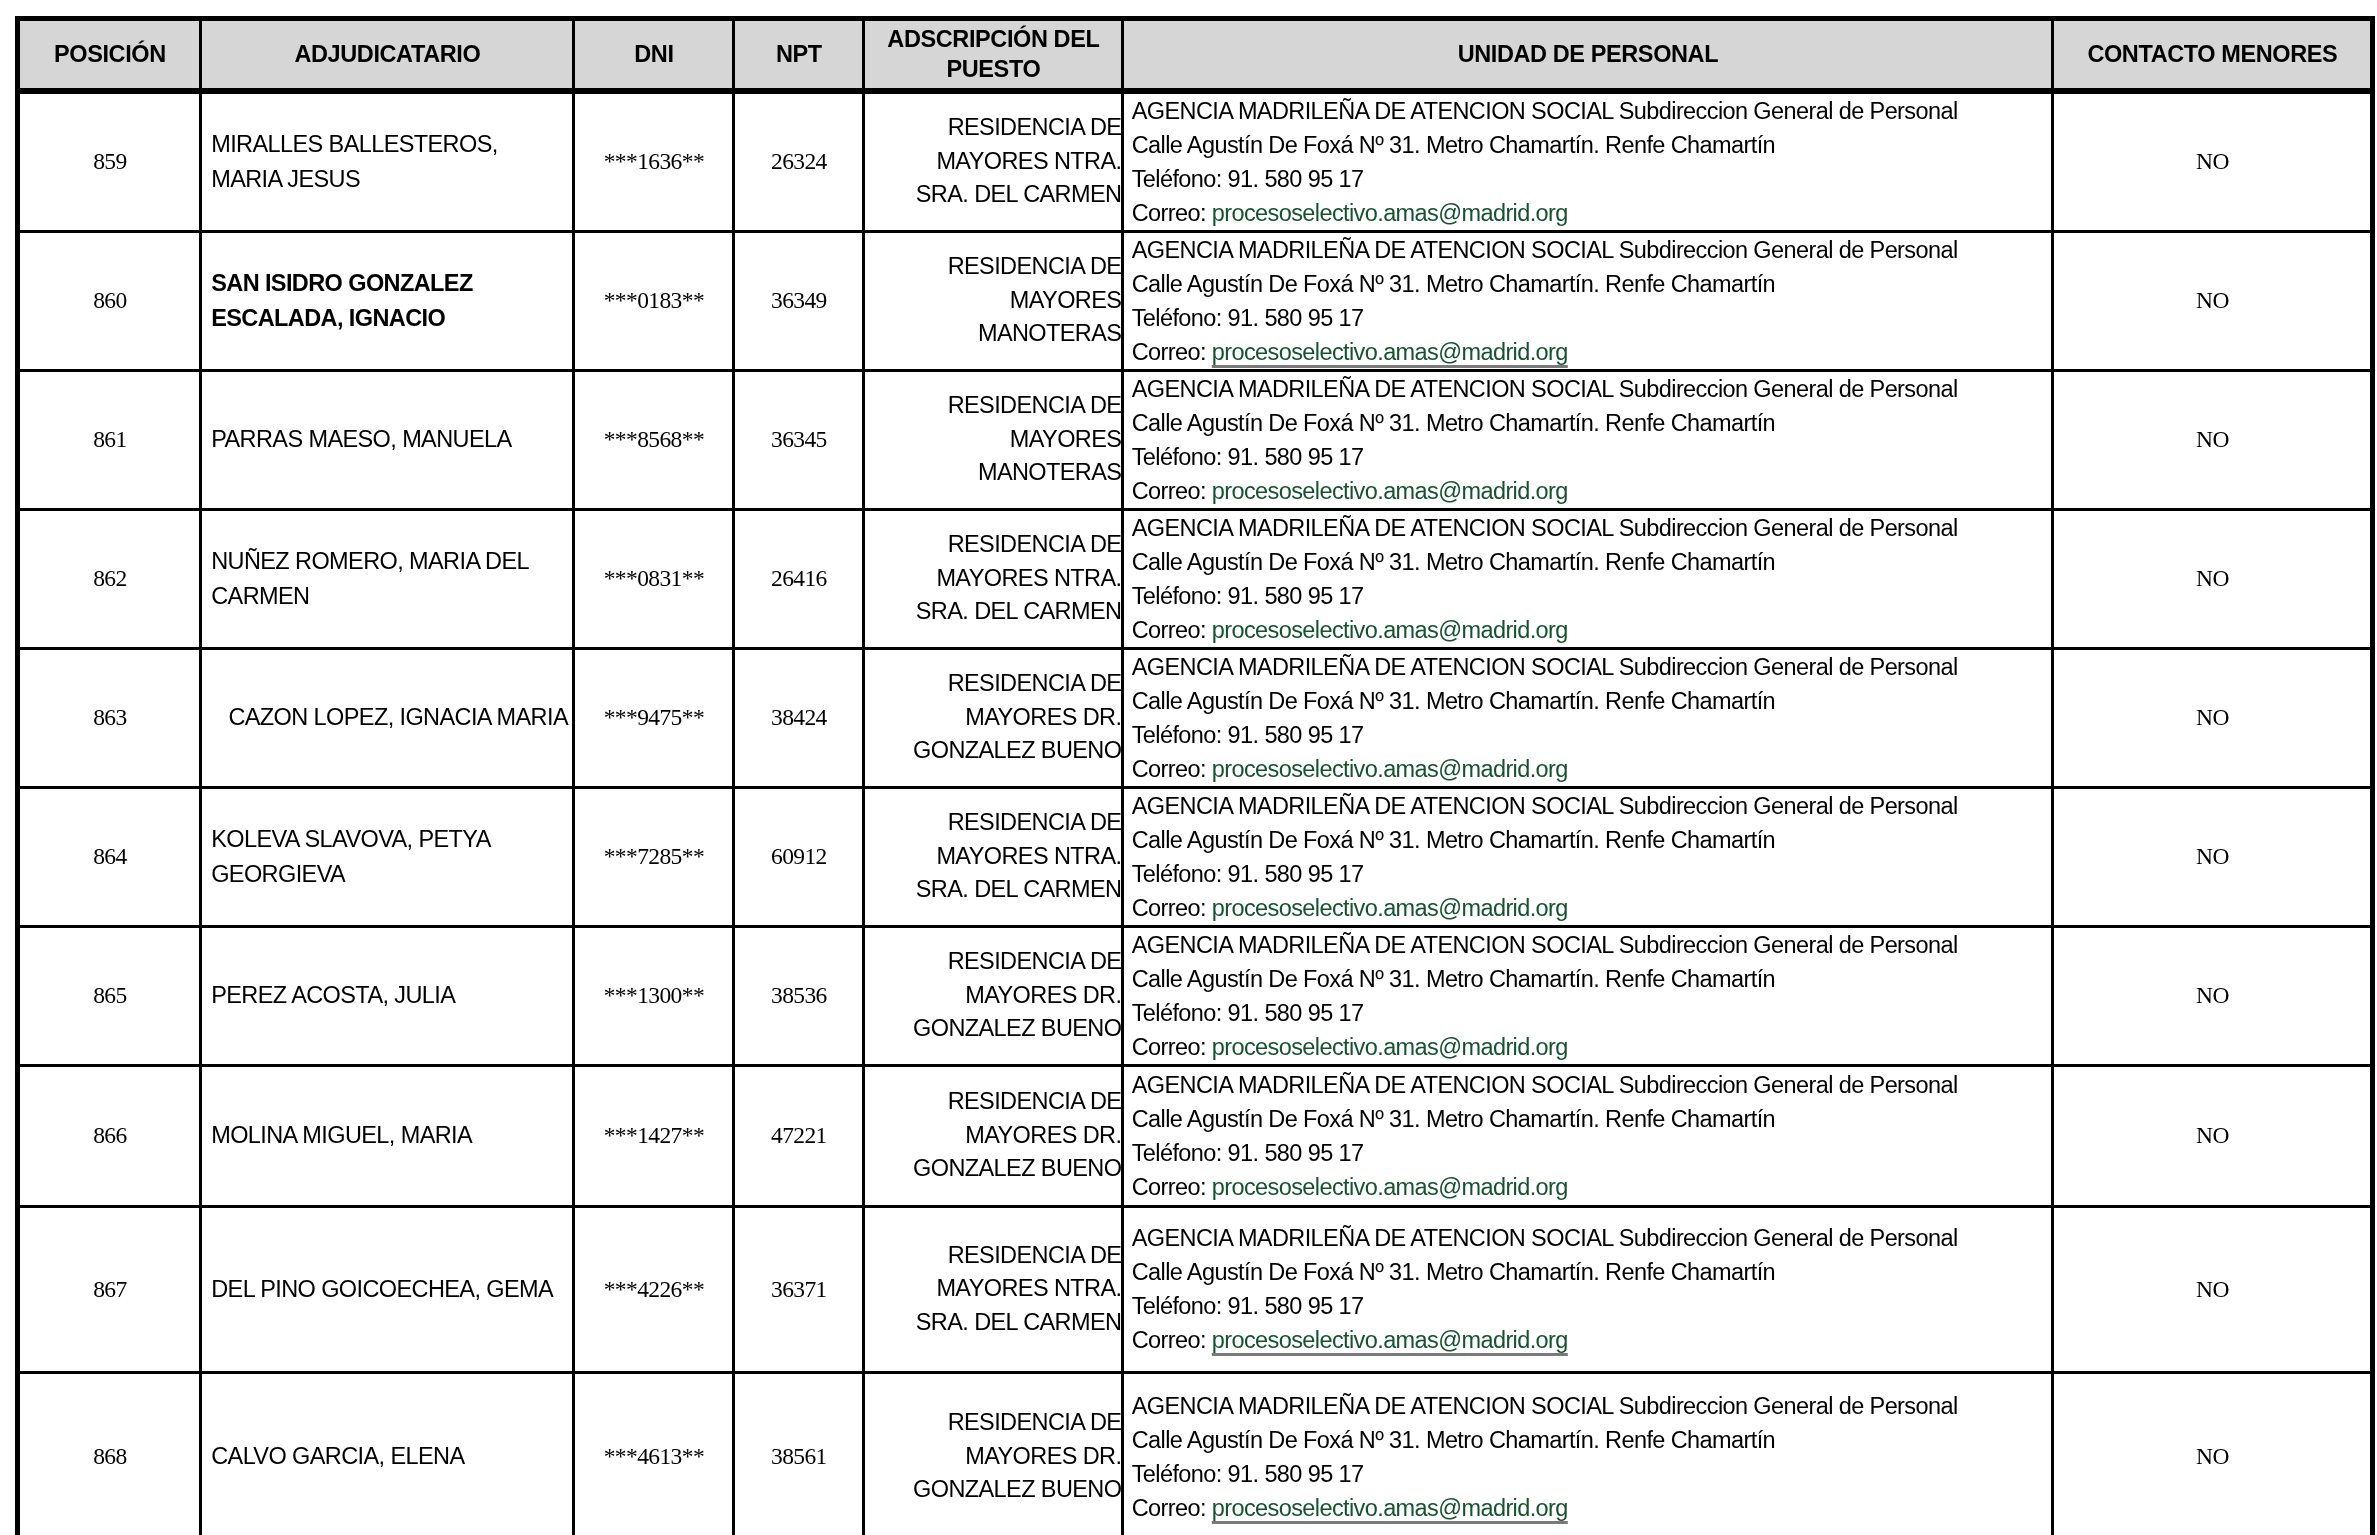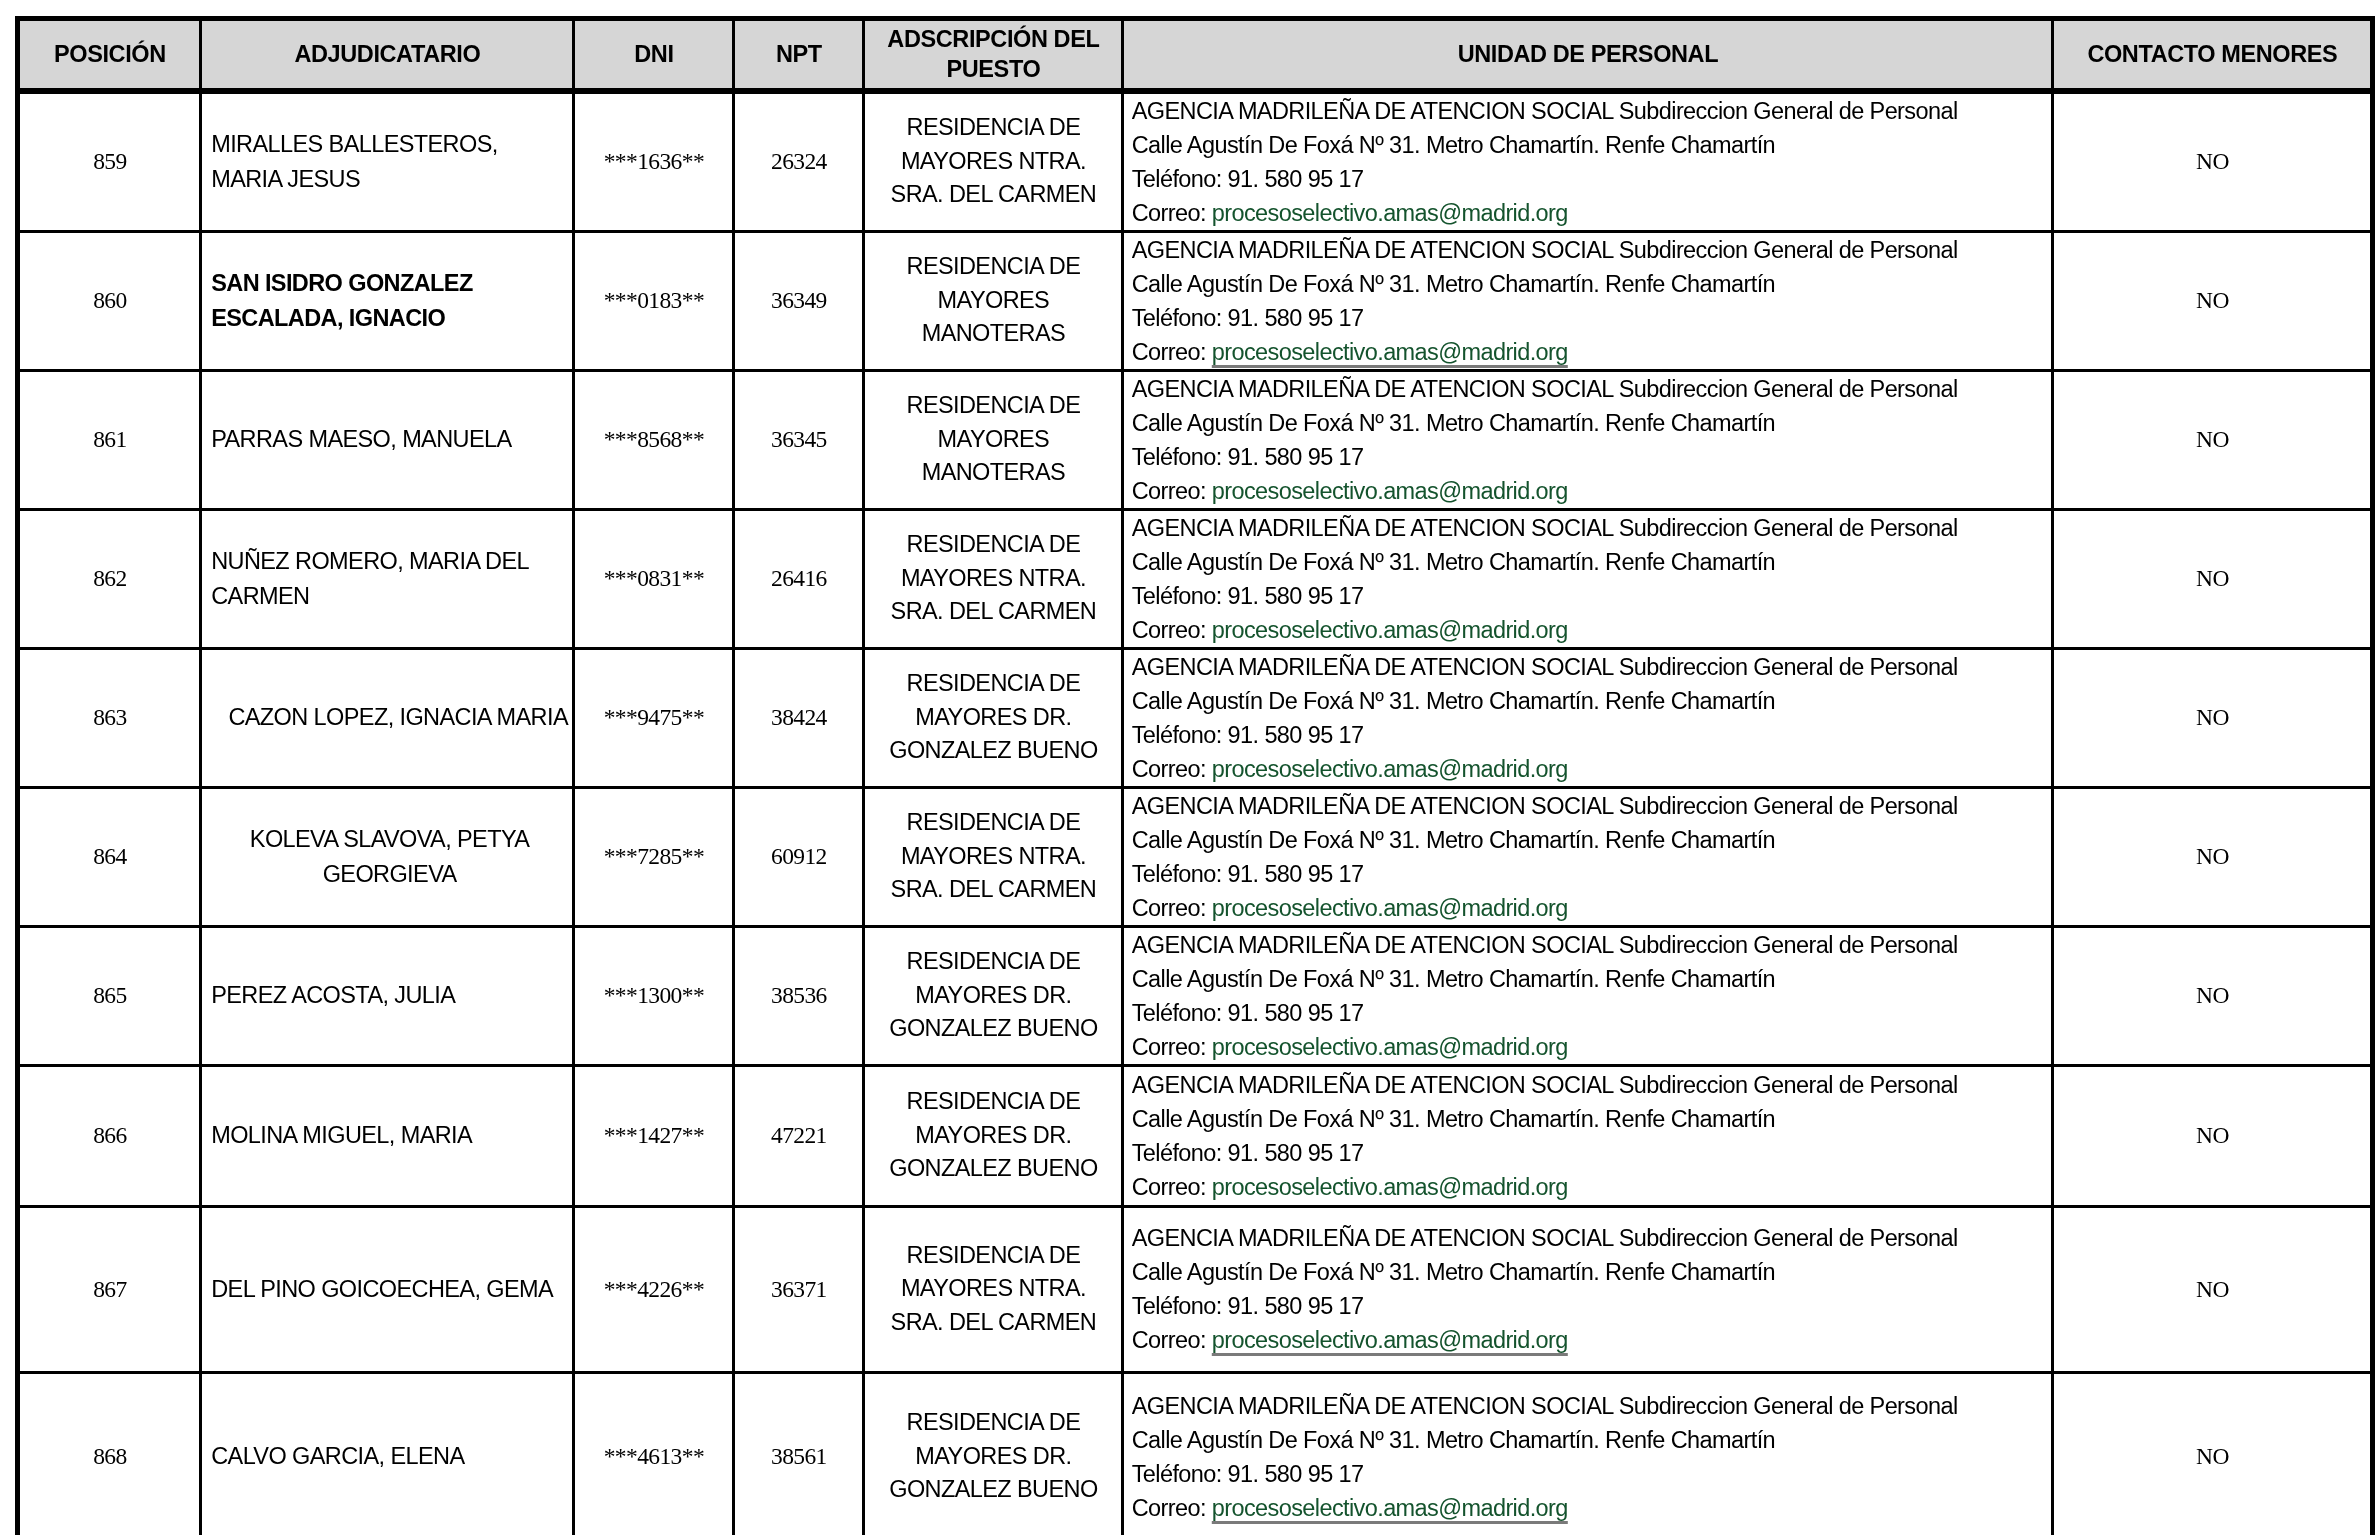--- a/index.html
+++ b/index.html
@@ -38,21 +38,21 @@
   td { font-size: 23.5px; letter-spacing: -0.6px; }
   td.c-pos, td.c-dni, td.c-npt, td.c-con { text-align: center; font-family: Liberation Serif, serif; }
   td.c-adj {
     text-align: left;
     padding-left: 8.8px;
     padding-right: 4.4px;
     white-space: pre-line;
     line-height: 1.45;
   }
   td.c-ads {
-    text-align: center;
+    text-align: right;
     white-space: pre-line;
     line-height: 1.42;
   }
   td.c-uni { padding-left: 7.3px; padding-right: 8px; }
   td.c-uni .line {
     white-space: nowrap;
     overflow: hidden;
     line-height: 34px;
   }
   .email { color: #14532d; }
@@ -167,21 +167,21 @@
     <td class="c-uni">
       <div class="line">AGENCIA MADRILEÑA DE ATENCION SOCIAL Subdireccion General de Personal</div>
       <div class="line">Calle Agustín De Foxá Nº 31. Metro Chamartín. Renfe Chamartín</div>
       <div class="line">Teléfono: 91. 580 95 17</div>
       <div class="line"><span>Correo: </span><span class="email">procesoselectivo.amas@madrid.org</span></div>
     </td>
     <td class="c-con">NO</td>
   </tr>
       <tr style="height: 139px;">
     <td class="c-pos">864</td>
-    <td class="c-adj" style="text-align: center;">KOLEVA SLAVOVA, PETYA
+    <td class="c-adj" style="text-align: left;">KOLEVA SLAVOVA, PETYA
 GEORGIEVA</td>
     <td class="c-dni">***7285**</td>
     <td class="c-npt">60912</td>
     <td class="c-ads">RESIDENCIA DE
 MAYORES NTRA.
 SRA. DEL CARMEN</td>
     <td class="c-uni">
       <div class="line">AGENCIA MADRILEÑA DE ATENCION SOCIAL Subdireccion General de Personal</div>
       <div class="line">Calle Agustín De Foxá Nº 31. Metro Chamartín. Renfe Chamartín</div>
       <div class="line">Teléfono: 91. 580 95 17</div>

